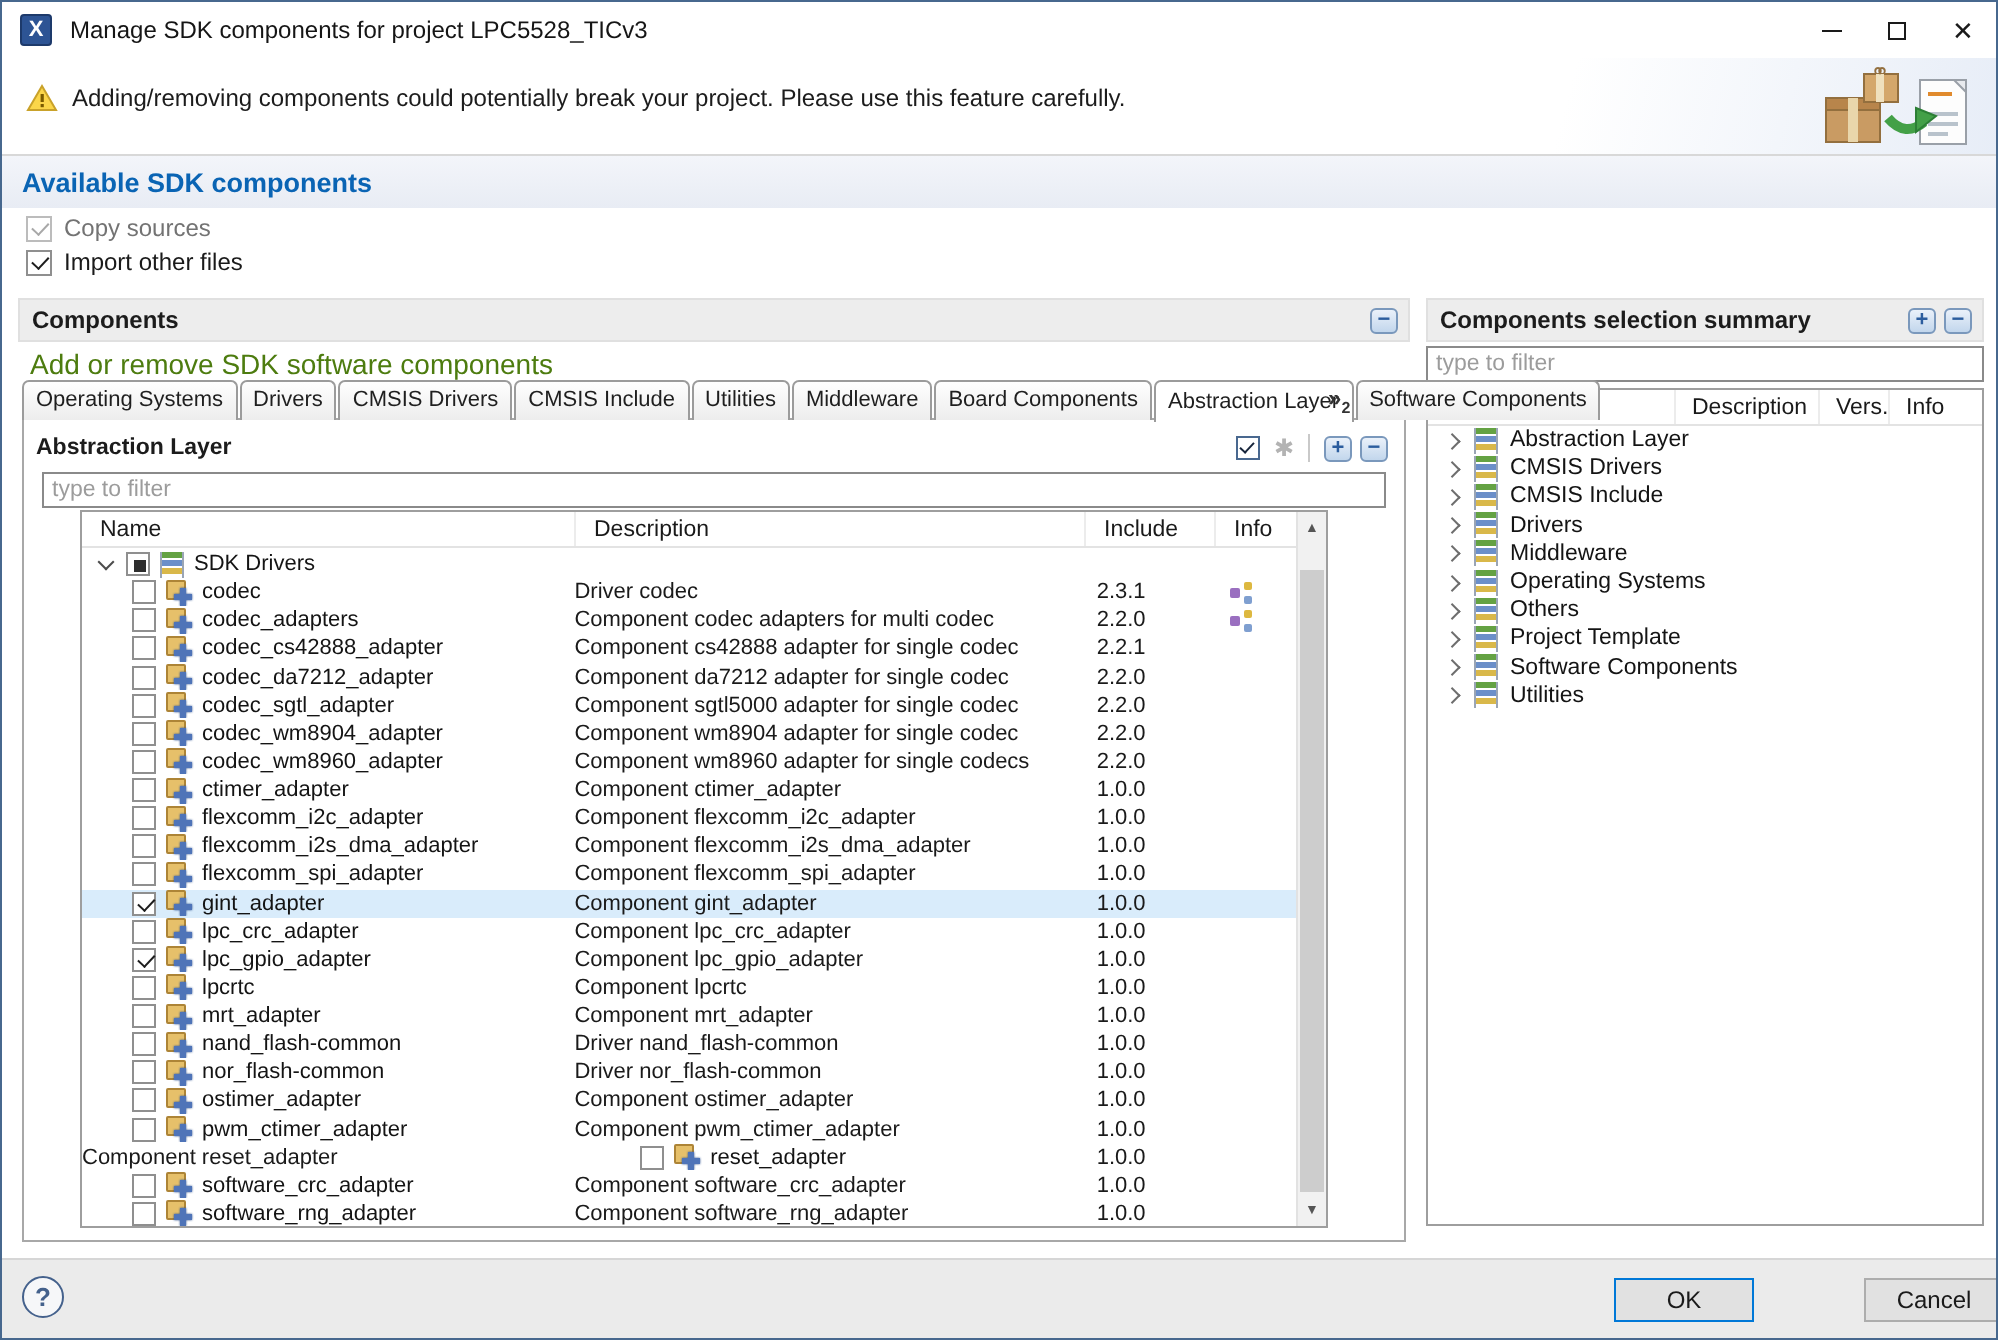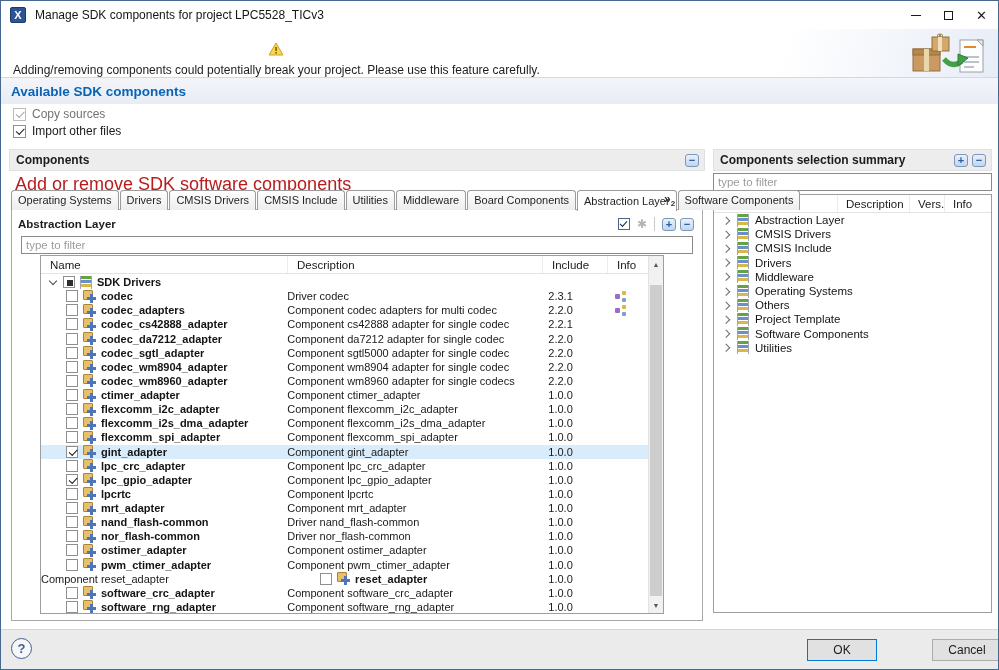--- a/index.html
+++ b/index.html
@@ -12,21 +12,21 @@
   .app-ico { width:16px; height:16px; margin-left:9px; background:#2d5494; border:1px solid #1d3a6b; border-radius:2px; color:#fff; font-size:11px; font-weight:bold; text-align:center; line-height:14px; }
   .titletext { margin-left:9px; font-size:12px; color:#151515; }
   .winctl { position:absolute; right:0; top:0; height:28px; display:flex; }
   .winbtn { width:33px; height:28px; display:flex; align-items:center; justify-content:center; }
   .glyph-min { width:10px; height:0; border-top:1px solid #1a1a1a; }
   .glyph-max { width:9px; height:9px; border:1px solid #1a1a1a; }
   .glyph-close { font-size:13px; line-height:13px; color:#1a1a1a; }
 
   
   .banner { position:absolute; left:0; top:28px; right:0; height:48px; background:linear-gradient(105deg,#fff 78%, #e7edf7 100%); }
-  .warnrow { position:absolute; left:12px; top:13px; display:flex; align-items:center; gap:7px;flex-direction:column; }
+  .warnrow { position:absolute; left:12px; top:13px; display:flex; align-items:center; gap:7px; }
   .warntext { font-size:12px; color:#1c1c1c; }
   .pkg-art { position:absolute; right:12px; top:3px; }
 
   
   .heading-bar { position:absolute; left:0; top:76px; right:0; height:27px; background:linear-gradient(#f3f5fa,#e8ecf4); border-top:1px solid #d8d8d8; display:flex; align-items:center; }
   .heading-bar span { margin-left:10px; font-size:13.5px; font-weight:bold; color:#0a64b4; }
 
   
   .optrow { position:absolute; left:12px; display:flex; align-items:center; gap:6px; font-size:12px; }
   .cb { position:relative; width:13px; height:13px; background:#fff; border:1px solid #8f8f8f; flex:0 0 auto; }
@@ -37,21 +37,21 @@
   .cb.dis::after { border-color:#a8a8a8; }
   .lbl-dis { color:#737373; }
 
   
   .grp-hdr { position:absolute; height:22px; background:#ededed; border:1px solid #e0e0e0; display:flex; align-items:center; }
   .grp-hdr .gtitle { margin-left:6px; font-size:12px; font-weight:bold; color:#1c1c1c; flex:1; }
   .mini { width:14px; height:13px; border:1px solid #7a98bc; border-radius:3px; background:linear-gradient(#eaf1fa,#c2d6ec); position:relative; }
   .mini::before { position:absolute; left:0; right:0; top:-1px; text-align:center; font-size:11px; font-weight:bold; color:#2c5d9e; line-height:13px; }
   .mini.plus::before { content:"+"; }
   .mini.minus::before { content:"\2212"; }
-  .subtitle { position:absolute; left:14px; top:173px; font-size:18px; color:#b91c1c; }
+  .subtitle { position:absolute; left:14px; top:173px; font-size:14px; color:#4d7c0f; }
 
   
   .tabs { position:absolute; left:10px; top:188px; height:21px; display:flex; align-items:flex-end; white-space:nowrap; z-index:3; }
   .tab { height:20px; padding:0 6px; font-size:11px; line-height:19px; color:#1f1f1f; background:linear-gradient(#fefefe,#ededed); border:1px solid #9b9b9b; border-bottom:none; border-radius:3.5px 3.5px 0 0; margin-right:1px; }
   .tab.active { background:#fff; height:21px; line-height:21px; margin-bottom:-1px; z-index:4; }
   .tab-ovf { padding:0 5px 2px 5px; font-size:12px; font-weight:bold; color:#333; }
   .tab-ovf sub { font-size:8px; }
 
   
   .contentbox { position:absolute; left:10px; top:208px; width:692px; height:412px; border:1px solid #a8a8a8; background:#fff; }
@@ -65,21 +65,21 @@
   .filterbox::placeholder { color:#9c9c9c; opacity:1; }
 
   
   .table { position:absolute; left:28px; top:45px; width:624px; height:359px; border:1px solid #9e9e9e; background:#fff; overflow:hidden; }
   .thead { display:flex; height:18px; border-bottom:1px solid #e3e3e3; font-size:11.5px; align-items:center; }
   .th { padding-left:9px; border-right:1px solid #ececec; height:100%; line-height:18px; }
   .tbody { position:absolute; left:0; top:19px; right:15px; bottom:0; }
   .trow { display:flex; height:14.13px; align-items:center; font-size:11px; }
   .trow.selected { background:#d9ecfb; }
   .cell { overflow:hidden; white-space:nowrap; }
-  .c-name { width:247px; display:flex; align-items:center; padding-left:8px;font-weight:bold; }
+  .c-name { width:247px; display:flex; align-items:center; padding-left:8px; }
   .c-desc { width:255px; }
   .c-ver  { width:65px; padding-left:7px; }
   .c-info { width:42px; padding-left:9px; display:flex; align-items:center; }
   .trow.lvl1 .c-name { padding-left:25px; }
   .chev { width:8px; height:8px; position:relative; margin-right:6px; flex:0 0 auto; }
   .chev.down::before { content:""; position:absolute; left:1px; top:0; width:5px; height:5px; border-right:1.4px solid #4c4c4c; border-bottom:1.4px solid #4c4c4c; transform:rotate(45deg); }
   .rchev { width:7px; height:7px; position:relative; margin-right:7px; flex:0 0 auto; }
   .rchev::before { content:""; position:absolute; left:0; top:1px; width:4.5px; height:4.5px; border-right:1.4px solid #6e6e6e; border-bottom:1.4px solid #6e6e6e; transform:rotate(-45deg); }
   .trow .cb { width:12px; height:12px; margin-right:5px; }
   .ricon { width:13px; height:13px; margin-right:5px; position:relative; flex:0 0 auto; }

